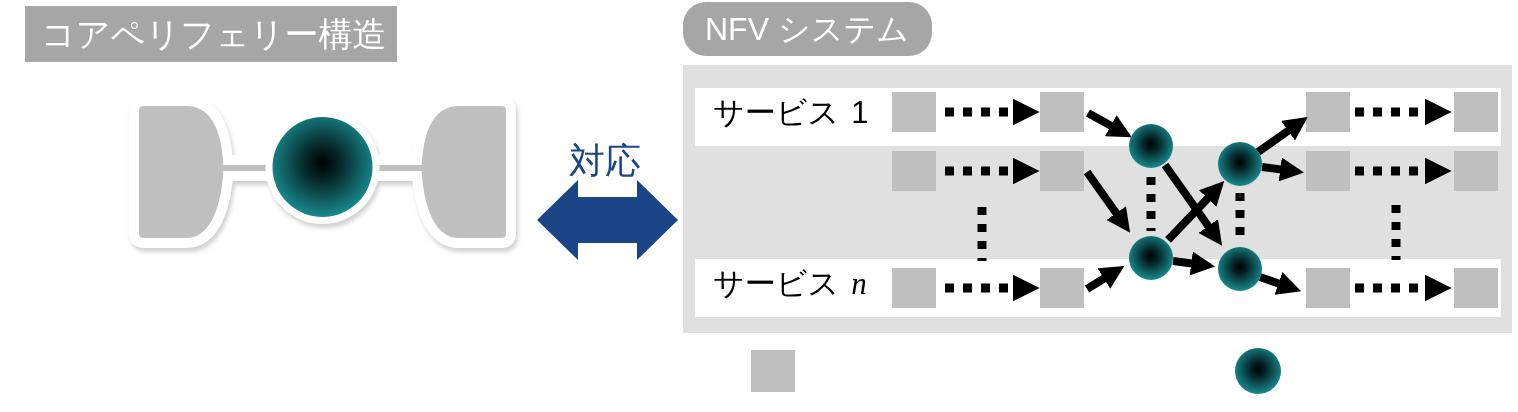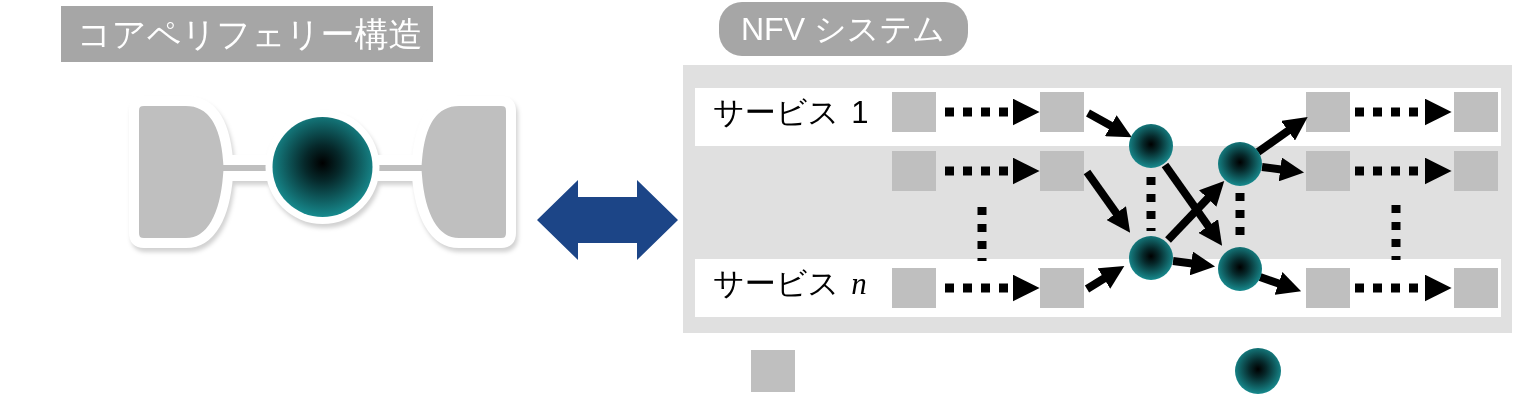--- a/index.html
+++ b/index.html
@@ -2,21 +2,21 @@
 <html><head>
 <meta charset="utf-8">
 <style>
   html,body{margin:0;padding:0;background:#ffffff;}
   .stage{
     position:relative;width:1518px;height:412px;overflow:hidden;
     font-family:"Liberation Sans","DejaVu Sans",sans-serif;background:#ffffff;
   }
   .title-box{
     position:absolute;background:#A6A6A6;color:#ffffff;
-    white-space:nowrap;overflow:hidden;margin-left:36px;
+    white-space:nowrap;overflow:hidden;
   }
   .title-core{left:25px;top:6px;width:372px;height:56px;line-height:57px;font-size:34px;padding-left:16px;box-sizing:border-box;}
   .title-nfv{left:683px;top:2px;width:249px;height:54px;line-height:55px;font-size:32px;padding-left:22px;box-sizing:border-box;border-radius:23px;}
   .left-diagram{position:absolute;left:100px;top:70px;}
   .mapping-label{
     position:absolute;left:552px;top:140px;width:106px;height:42px;
     font-size:36px;font-weight:500;color:#1C4587;text-align:center;line-height:42px;
   }
   .mapping-arrow{position:absolute;left:530px;top:170px;}
   .nfv-panel{position:absolute;left:683px;top:65px;width:829px;height:268px;background:#E0E0E0;}
@@ -57,20 +57,21 @@
 
   <svg class="left-diagram" width="430" height="260" viewBox="0 0 430 260">
     <g style="filter:drop-shadow(2px 4px 2px rgba(0,0,0,0.18))">
       <path d="M 44,31 L 86,31 C 112,31 125,52 128,90 L 186,90 L 186,106 L 128,106 C 125,144 112,173 86,173 L 44,173 Q 34,173 34,163 L 34,41 Q 34,31 44,31 Z" fill="#BFBFBF" stroke="#FFFFFF" stroke-width="10"></path>
       <path d="M 401,31 L 359,31 C 333,31 320,52 317,90 L 259,90 L 259,106 L 317,106 C 320,144 333,173 359,173 L 401,173 Q 411,173 411,163 L 411,41 Q 411,31 401,31 Z" fill="#BFBFBF" stroke="#FFFFFF" stroke-width="10"></path>
       <circle cx="222.5" cy="97" r="57" fill="#FFFFFF"></circle>
       <circle cx="222.5" cy="97" r="50" fill="url(#tealGrad)"></circle>
     </g>
   </svg>
 
+  <div class="mapping-label">対応</div>
   <svg class="mapping-arrow" width="155" height="95" viewBox="0 0 155 95">
     <polygon points="7,50 48,10 48,27 107,27 107,10 148,50 107,90 107,73 48,73 48,90" fill="#1C4587"></polygon>
   </svg>
 
   <div class="title-box title-nfv">NFV システム</div>
 
   <div class="nfv-panel">
 
     <div class="stripe stripe-1">
       <span class="svc-label"><span>サービス</span><span class="svc-num">1</span></span>

